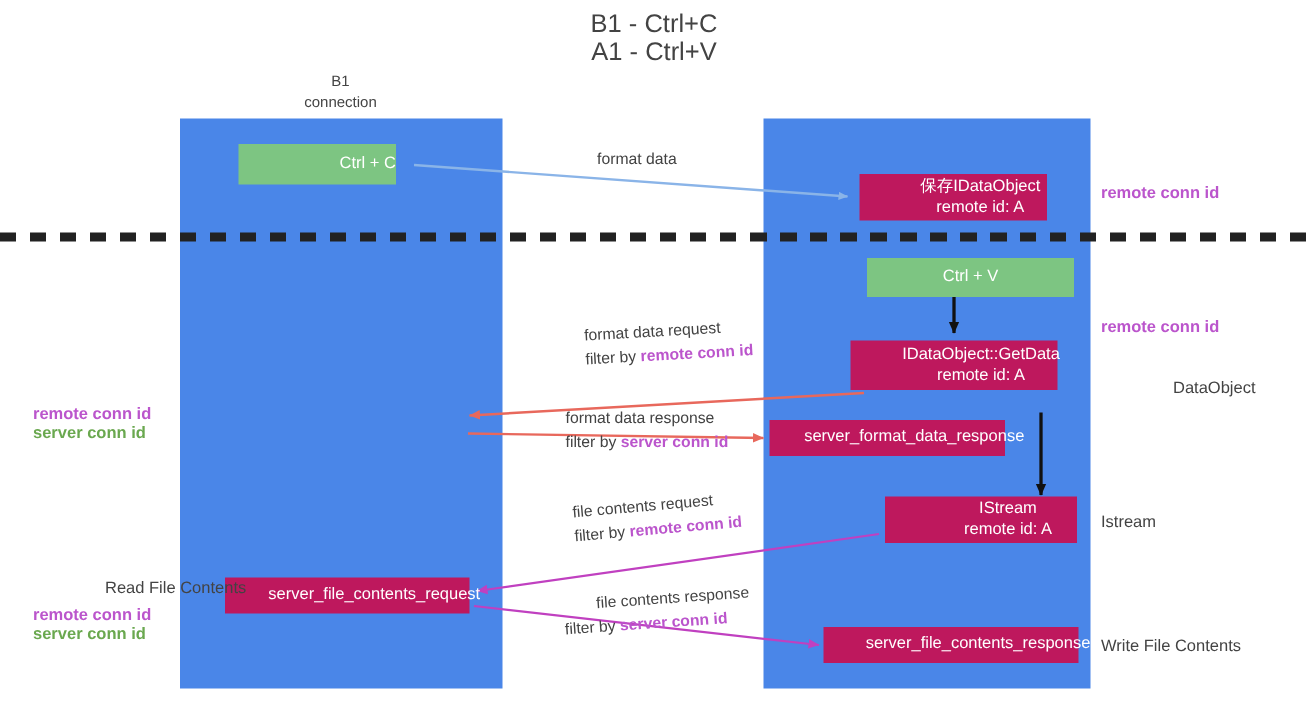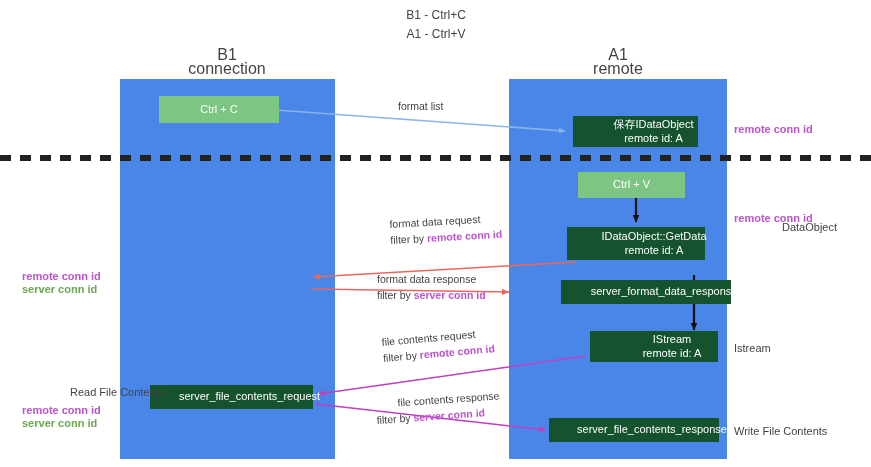--- a/index.html
+++ b/index.html
@@ -12,35 +12,35 @@
     color:#404040;
   }
   #stage{position:absolute;left:0;top:0;width:871px;height:467px;}
 
   
   .band{position:absolute;background:#4a86e8;}
 
   
   .title{
     position:absolute;text-align:center;color:#434343;
-    font-size:12px;line-height:19px;white-space:pre-line;
+    font-size:17px;line-height:19px;white-space:pre-line;
   }
   .coltitle{
     position:absolute;text-align:center;color:#444;
-    font-size:16px;line-height:13.5px;white-space:pre-line;
+    font-size:10px;line-height:13.5px;white-space:pre-line;
   }
 
   
   .node{
     position:absolute;box-sizing:border-box;
     display:flex;flex-direction:column;align-items:center;justify-content:center;
     color:#ffffff;font-size:11px;line-height:13.5px;text-align:center;
   }
   .node.green{background:#7dc582;}
-  .node.orange{background:#14532d;padding-left:36px;}
+  .node.orange{background:#be185d;padding-left:36px;}
   .node span{display:block;}
 
   
   .lbl{
     position:absolute;font-size:11px;line-height:14px;color:#434343;
     white-space:pre-line;
   }
   .lbl.bold{font-weight:bold;}
   .purple{color:#bb55cc;font-weight:bold;}
   .green-t{color:#6aa84f;font-weight:bold;}
@@ -65,22 +65,20 @@
 <div id="stage">
 
   <div class="band" style="left:120px;top:79px;width:215px;height:380px;"></div>
   <div class="band" style="left:509px;top:79px;width:218px;height:380px;"></div>
 
   <div class="title" style="left:286px;top:6px;width:300px;">B1 - Ctrl+C
 A1 - Ctrl+V</div>
 
   <div class="coltitle" style="left:152px;top:48px;width:150px;">B1
 connection</div>
-  <div class="coltitle" style="left:543px;top:48px;width:150px;">A1
-remote</div>
 
   <svg class="edges">
     <defs>
       <marker id="ah-blue" markerWidth="7" markerHeight="7" refX="6" refY="3.2" orient="auto" markerUnits="userSpaceOnUse">
         <path d="M0,0.4 L6.4,3.2 L0,6" fill="#8ab4e8"></path>
       </marker>
       <marker id="ah-red" markerWidth="8" markerHeight="8" refX="7" refY="3.6" orient="auto" markerUnits="userSpaceOnUse">
         <path d="M0,0.4 L7.2,3.6 L0,6.8" fill="#e8685c"></path>
       </marker>
       <marker id="ah-mag" markerWidth="8" markerHeight="8" refX="7" refY="3.6" orient="auto" markerUnits="userSpaceOnUse">
@@ -101,58 +99,58 @@
 
     <path d="M694,275 L694,330" stroke="#111111" stroke-width="2.2" fill="none" marker-end="url(#ah-black)"></path>
 
     <path d="M586,356 L318,394" stroke="#c040c0" stroke-width="1.5" fill="none" marker-end="url(#ah-mag)"></path>
 
     <path d="M316,404 L546,430" stroke="#c040c0" stroke-width="1.5" fill="none" marker-end="url(#ah-mag)"></path>
   </svg>
 
   <div class="dashline"></div>
 
-  <div class="node green" style="left:159px;top:96px;width:120px;height:27px;">
+  <div class="node green" style="left:159px;top:96px;width:105px;height:27px;align-items:flex-end;">
     <span>Ctrl + C</span>
   </div>
 
   <div class="node orange" style="left:573px;top:116px;width:125px;height:31px;">
     <span>保存IDataObject</span>
     <span>remote id: A</span>
   </div>
 
-  <div class="node green" style="left:578px;top:172px;width:107px;height:26px;">
+  <div class="node green" style="left:578px;top:172px;width:138px;height:26px;">
     <span>Ctrl + V</span>
   </div>
 
   <div class="node orange" style="left:567px;top:227px;width:138px;height:33px;">
     <span>IDataObject::GetData</span>
     <span>remote id: A</span>
   </div>
 
 
-  <div class="node orange" style="left:513px;top:280px;width:170px;height:24px;margin-left:48px;">
+  <div class="node orange" style="left:513px;top:280px;width:157px;height:24px;">
     <span>server_format_data_response</span>
   </div>
 
   <div class="node orange" style="left:590px;top:331px;width:128px;height:31px;">
     <span>IStream</span>
     <span>remote id: A</span>
   </div>
 
   <div class="node orange" style="left:150px;top:385px;width:163px;height:24px;">
     <span>server_file_contents_request</span>
   </div>
 
   <div class="node orange" style="left:549px;top:418px;width:170px;height:24px;">
     <span>server_file_contents_response</span>
   </div>
 
   <div class="cap" style="left:398px;top:98px;">
-    <div>format list</div>
+    <div>format data</div>
   </div>
 
   <div class="cap" style="left:389px;top:216px;transform:rotate(-3.2deg);transform-origin:left top;">
     <div>format data request</div>
     <div>
       <span>filter by </span><span class="purple">remote conn id</span>
     </div>
   </div>
 
   <div class="cap" style="left:377px;top:271px;">
@@ -173,21 +171,21 @@
     <div style="margin-left:22px;">file contents response</div>
     <div>
       <span>filter by </span><span class="purple">server conn id</span>
     </div>
   </div>
 
   <div class="lbl bold purple" style="left:734px;top:122px;">remote conn id</div>
 
   <div class="lbl bold purple" style="left:734px;top:211px;">remote conn id</div>
 
-  <div class="lbl" style="left:734px;top:220px;padding-left:48px;">DataObject</div>
+  <div class="lbl" style="left:734px;top:252px;padding-left:48px;">DataObject</div>
 
   <div class="lbl" style="left:734px;top:341px;">Istream</div>
 
   <div class="lbl" style="left:734px;top:424px;">Write File Contents</div>
 
   <div class="lbl bold purple" style="left:22px;top:269px;">remote conn id</div>
   <div class="lbl bold green-t" style="left:22px;top:282px;">server conn id</div>
 
   <div class="lbl" style="left:26px;top:385px;padding-left:44px;">Read File Contents</div>
   <div class="lbl bold purple" style="left:22px;top:403px;">remote conn id</div>

